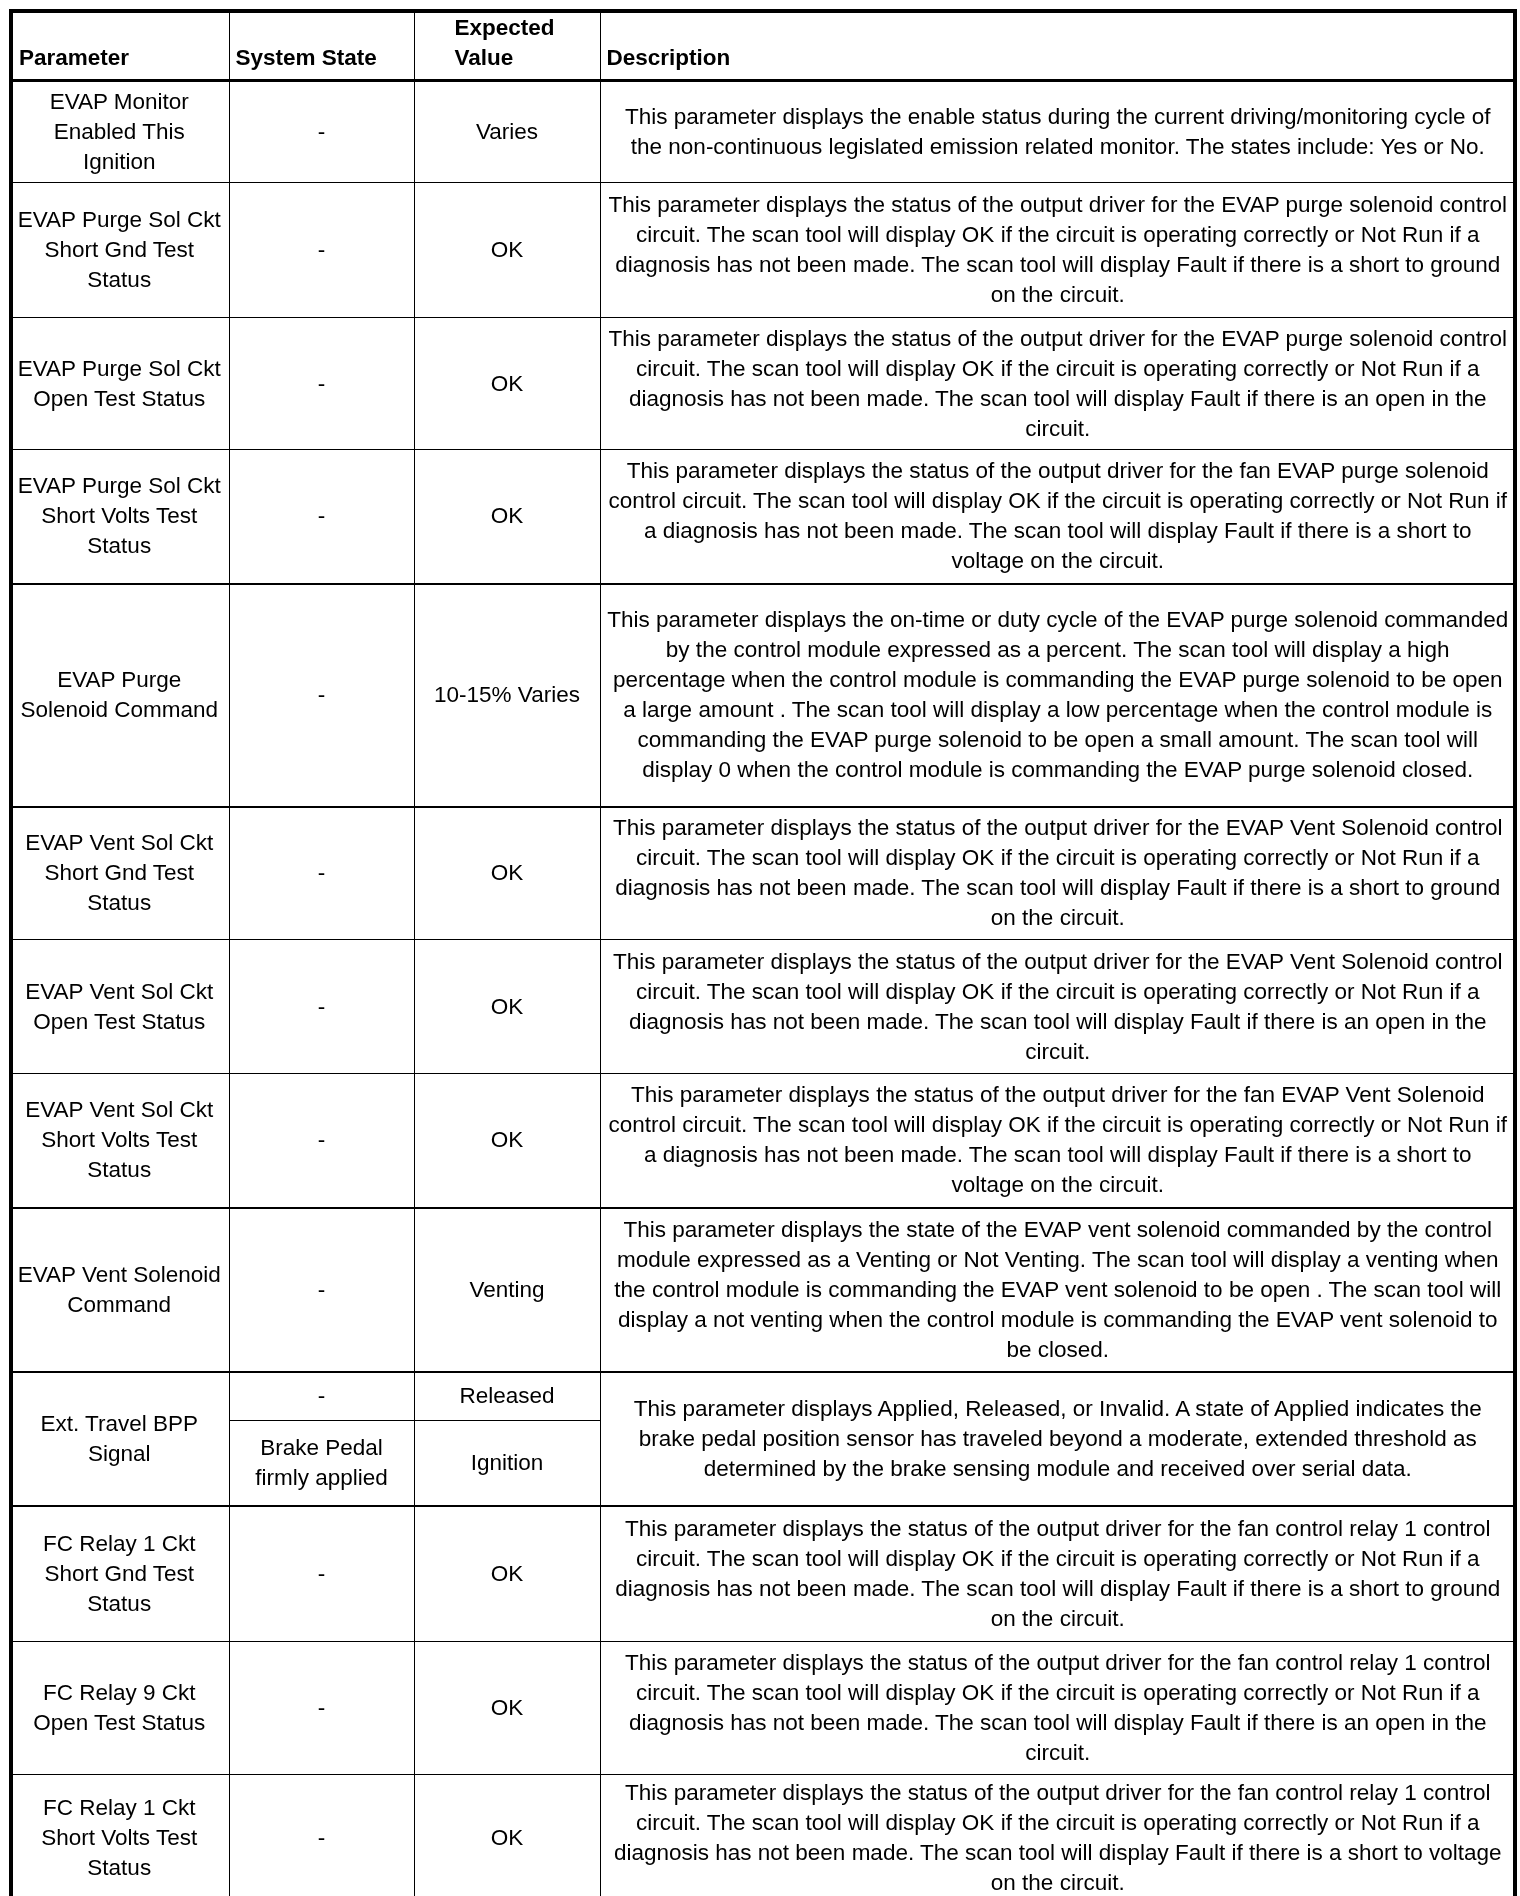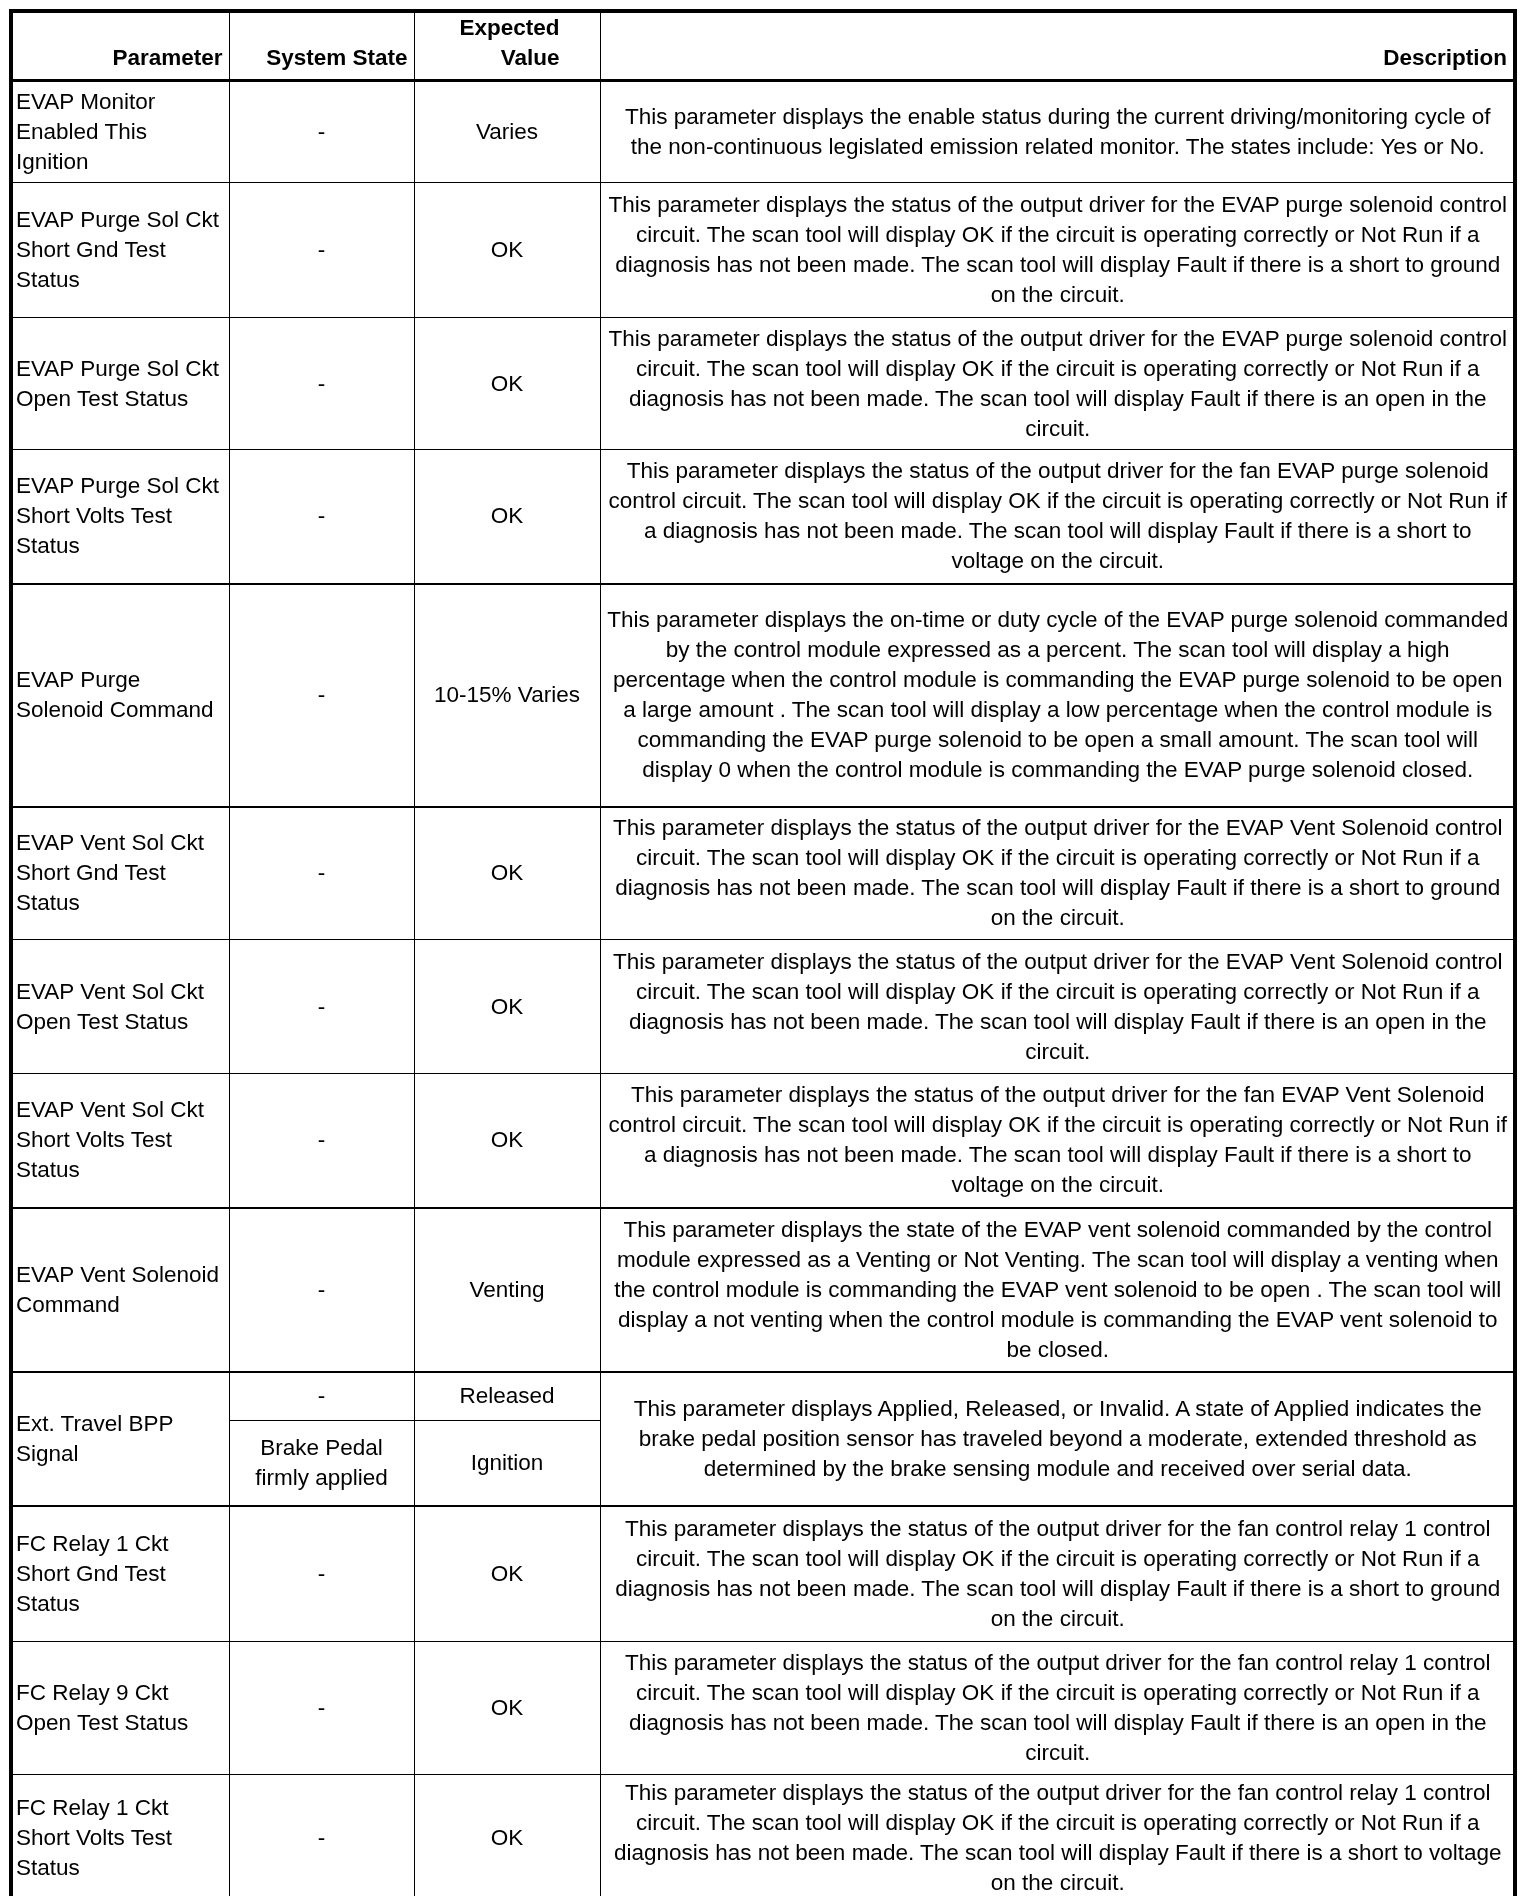--- a/index.html
+++ b/index.html
@@ -9,24 +9,24 @@
     position: absolute; left: 9px; top: 9px; width: 1504px;
     border-collapse: collapse; table-layout: fixed;
     border: 4px solid #000;
     font-size: 22.5px; line-height: 30px;
   }
   table.spec td, table.spec th {
     border: 1.5px solid #000; padding: 0 6px; vertical-align: middle;
     overflow: hidden;
   }
   table.spec th {
-    font-weight: bold; text-align: right; vertical-align: bottom;
+    font-weight: bold; text-align: left; vertical-align: bottom;
     padding-bottom: 6px; line-height: 30px; border-bottom: 3px solid #000;
   }
-  table.spec td.param { text-align: left; padding-left: 3px; margin-top: 16px; }
+  table.spec td.param { text-align: center; padding-left: 3px; margin-top: 16px; }
   table.spec td.center { text-align: center; }
   table.spec td.desc { text-align: center; padding-left: 6px; padding-right: 4px; }
   table.spec tr.thick-bottom > td { border-bottom: 2.5px solid #000; }
   col.c1 { width: 218px; }
   col.c2 { width: 185px; }
   col.c3 { width: 186px; }
   col.c4 { width: 915px; }
 </style>
 </head>
 <body>

